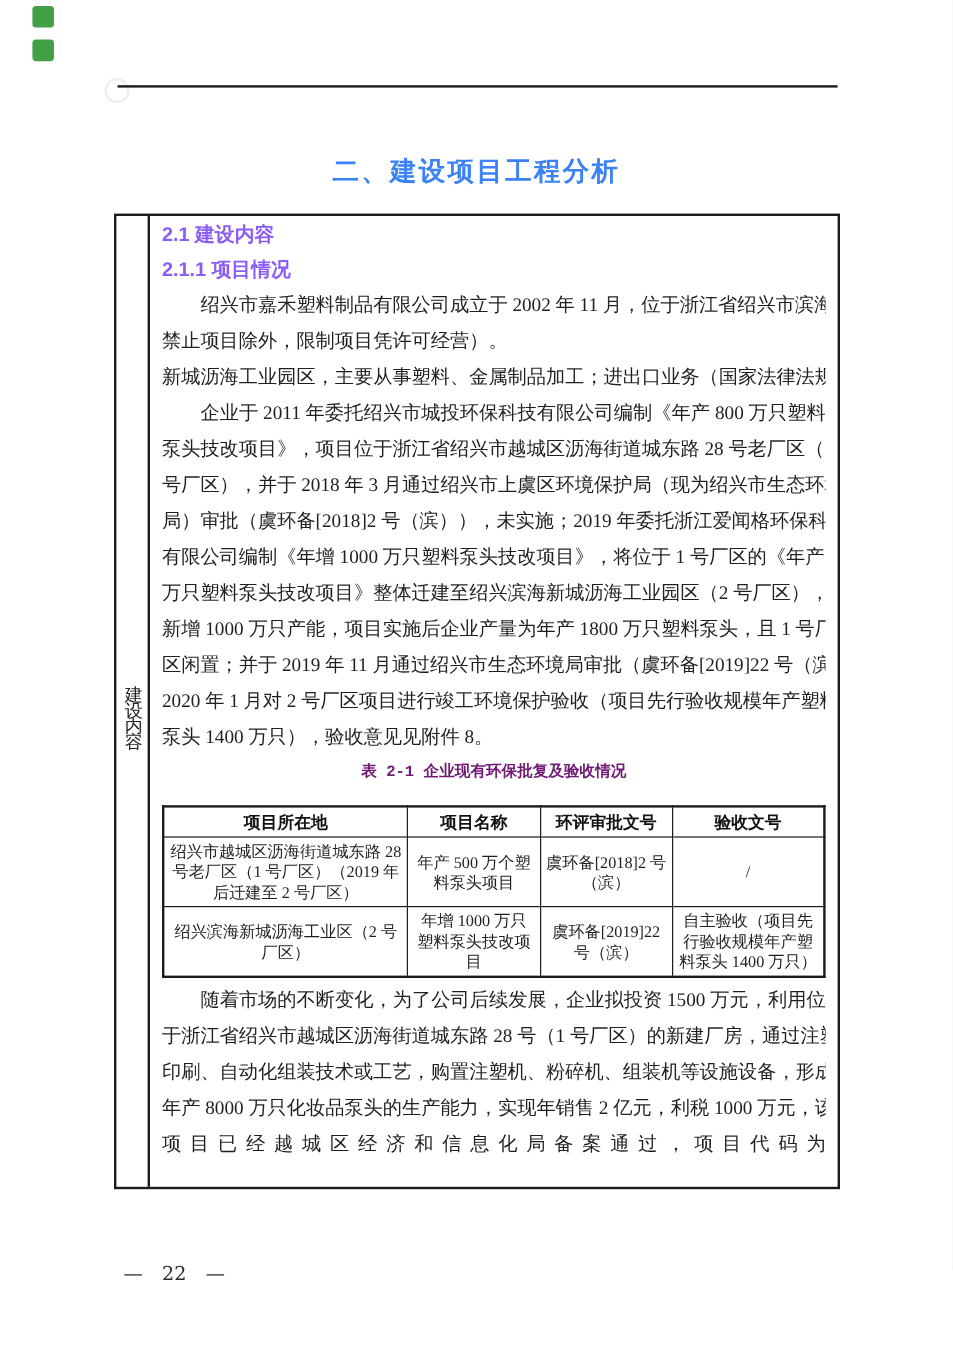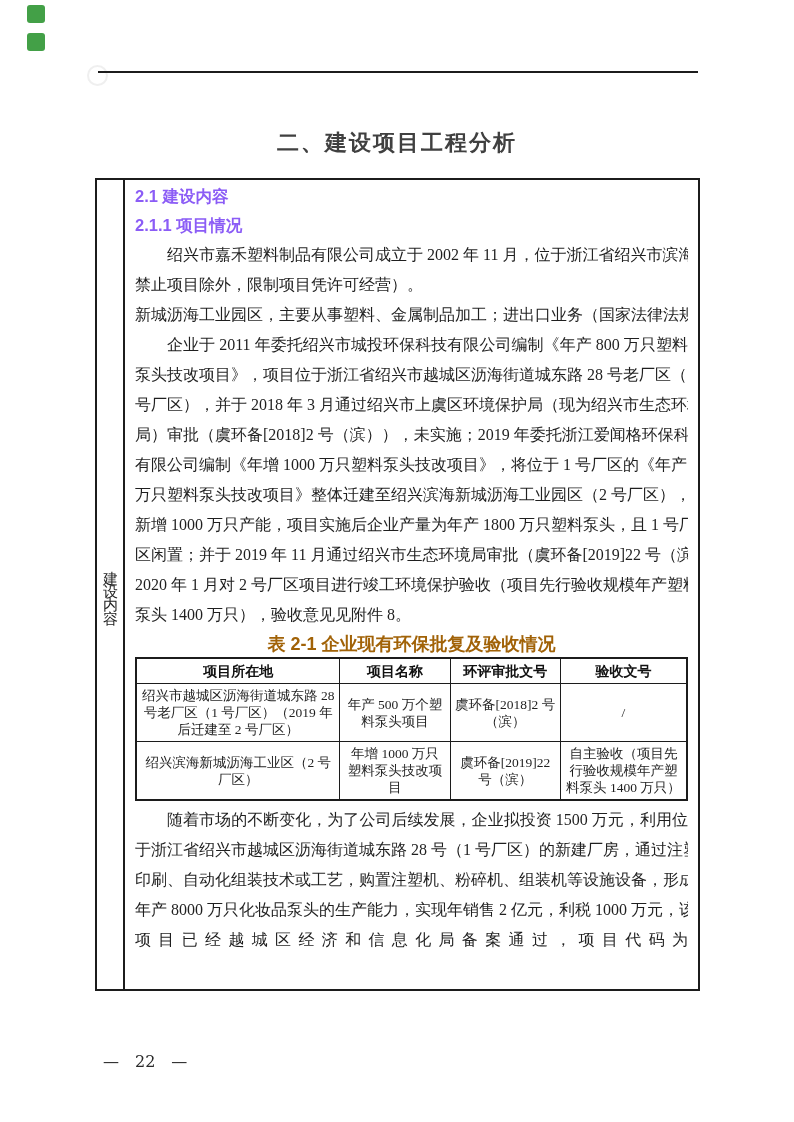--- a/index.html
+++ b/index.html
@@ -18,21 +18,21 @@
   .corner-marker.m2{top:33px;}
   
   .header-rule{position:absolute;left:98px;top:71px;width:600px;height:2px;background:#1c1c1c;}
   .stamp-circle{position:absolute;left:87px;top:65px;width:17px;height:17px;border-radius:50%;
     border:2px solid rgba(100,100,100,0.10);}
   
   .doc-title{
     position:absolute;left:0;top:128px;width:100%;
     text-align:center;
     font-family:"Liberation Sans", sans-serif;
-    font-weight:bold;font-size:22px;letter-spacing:2px;color:#404040;
+    font-weight:bold;font-size:22px;letter-spacing:2px;color:#3b82f6;
   }
   
   .frame{
     position:absolute;left:95px;top:178px;
     width:605px;height:813px;
     border:2px solid #1c1c1c;
     box-sizing:border-box;
     display:flex;
   }
   .side-col{
@@ -59,29 +59,29 @@
   .line{
     font-size:16px;height:30px;line-height:30px;
     text-align:justify;text-align-last:justify;
     overflow:hidden;white-space:nowrap;
   }
   .line.first-indent{text-indent:2em;}
   .line.last-line{text-align-last:left;white-space:normal;}
   .line.last-stretch{text-align-last:justify;}
   .single-line{font-size:16px;height:30px;line-height:30px;text-indent:2em;}
   .tbl-caption{
-    font-family:Liberation Sans, sans-serif;
-    font-weight:bold;font-size:18px;color:#a16207;
+    font-family:Liberation Mono, monospace;
+    font-weight:bold;font-size:13px;color:#701a75;
     text-align:center;height:24px;line-height:24px;margin-top:2px;
   }
   table.env-table{
     width:100%;border-collapse:collapse;
     border:2px solid #1c1c1c;
     table-layout:fixed;
-    margin-top:1px;
+    margin-top:15px;
   }
   table.env-table th, table.env-table td{
     border:1px solid #1c1c1c;
     font-size:13.5px;line-height:17px;
     text-align:center;vertical-align:middle;
     padding:3px 4px;color:#1f1f1f;
   }
   table.env-table th{
     font-family:"Liberation Sans", sans-serif;
     font-weight:bold;font-size:14px;color:#111;

